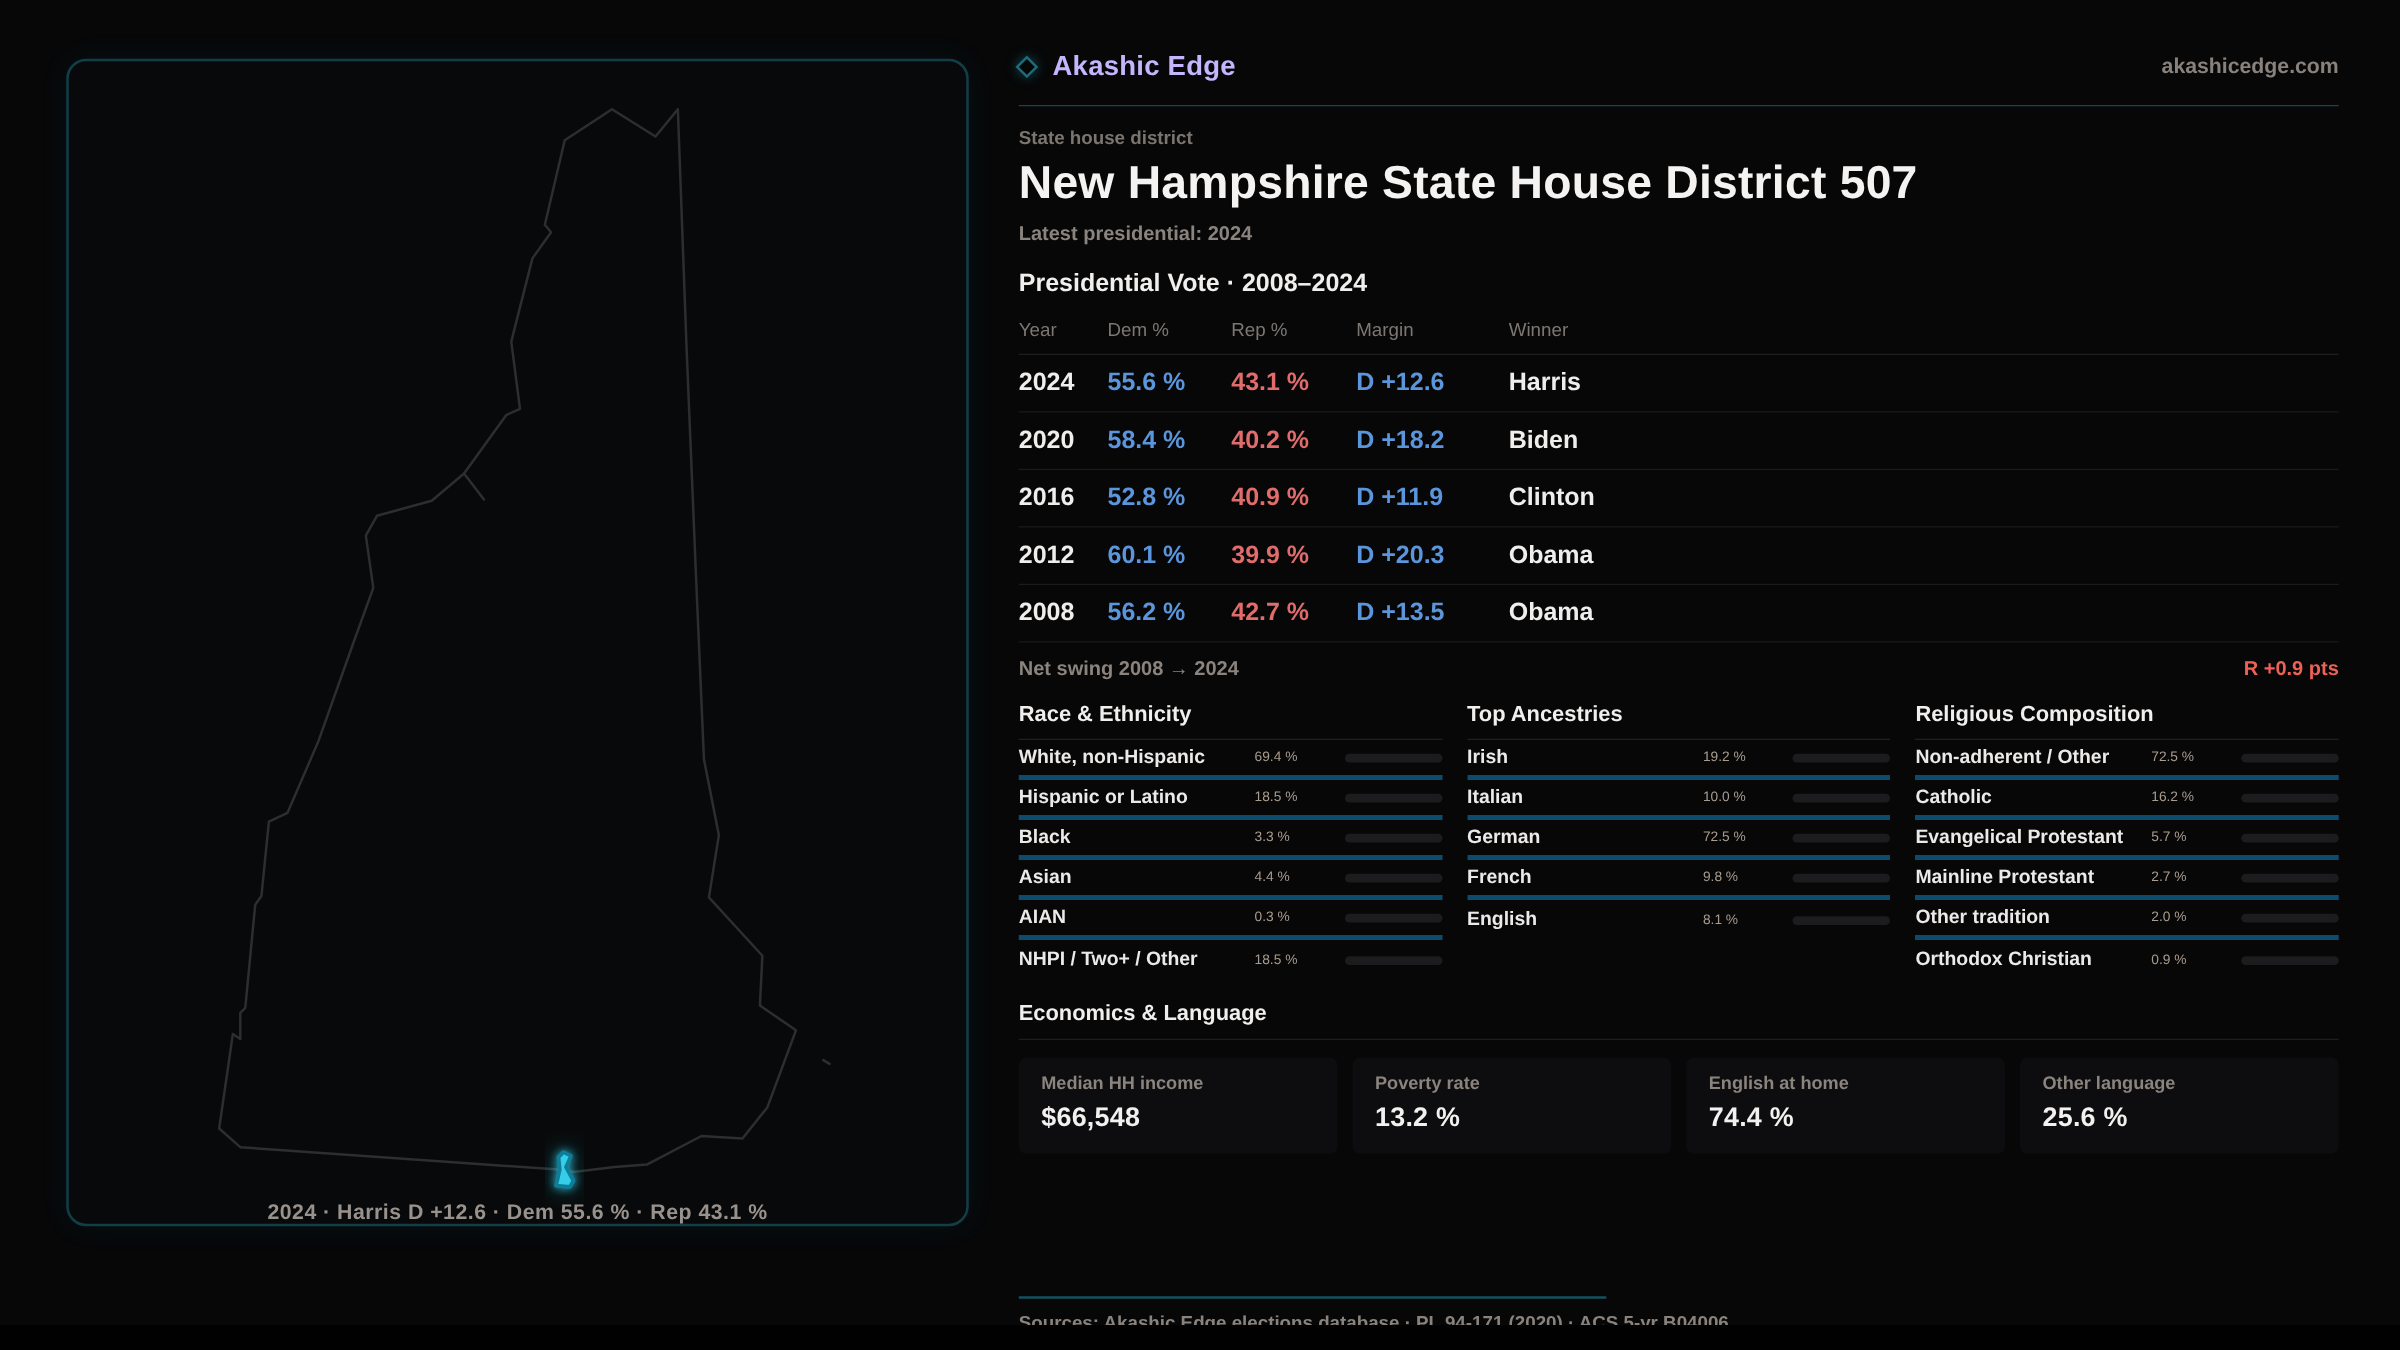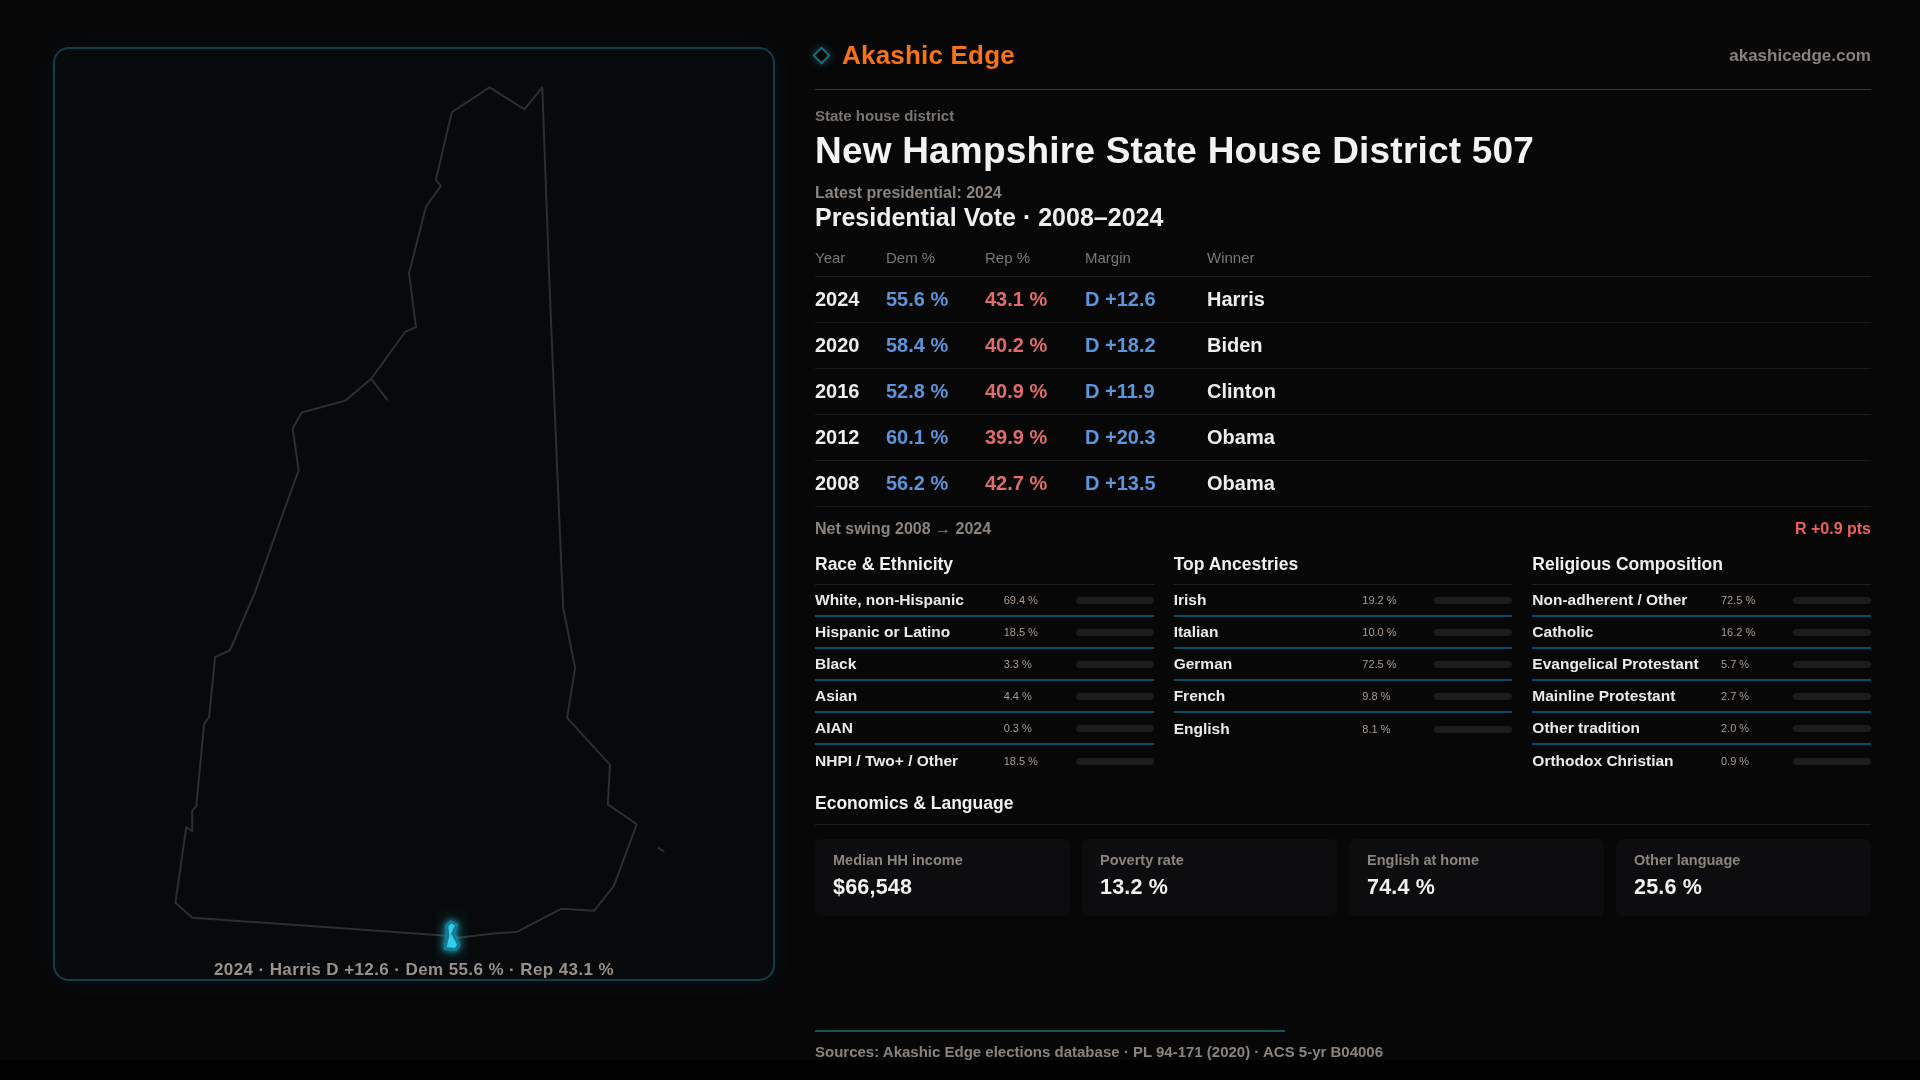--- a/index.html
+++ b/index.html
@@ -25,44 +25,44 @@
   }
 
   
   .content { position:absolute; left:815px; top:40px; width:1056px; }
 
   .hdr { display:flex; justify-content:space-between; align-items:center;
          padding-bottom:18px; border-bottom:1px solid #15454e; }
   .brand { display:flex; align-items:center; gap:14px; }
   .diamond { width:13px; height:13px; border:2px solid #1e6b79; transform:rotate(45deg);
              box-shadow:0 0 9px rgba(30,130,150,.55); }
-  .brand-name { font-size:26px; font-weight:700; color:#f97316; letter-spacing:.2px; }
+  .brand-name { font-size:22px; font-weight:700; color:#c4b5fd; letter-spacing:.2px; }
   .site-url { font-size:17px; font-weight:700; color:#89827c; }
 
   .eyebrow { margin-top:17px; font-size:15px; font-weight:600; color:#7b7570; }
   .title   { margin-top:6px; font-size:37px; font-weight:700; color:#f4f3f1; letter-spacing:.2px; }
   .latest  { margin-top:12px; font-size:16px; font-weight:600; color:#8b847e; }
 
-  .section-title { margin-top:1px; font-size:25px; font-weight:700; color:#f0efed; }
+  .section-title { margin-top:19px; font-size:20px; font-weight:700; color:#f0efed; }
 
   .vt { margin-top:9px; }
   .vt-head, .vt-row { display:grid; grid-template-columns:71px 99px 100px 122px 1fr; align-items:baseline; }
   .vt-head { padding:8px 0 10px; font-size:15px; color:#7d7773; border-bottom:1px solid #1e1e20; }
   .vt-row  { padding:11px 0; border-bottom:1px solid #1b1b1d; font-size:20px; font-weight:700; }
   .c-year, .c-winner { color:#efeeec; }
   .c-dem, .c-margin  { color:#5b95dc; }
   .c-rep             { color:#e06c6b; }
 
   .swing { display:flex; justify-content:space-between; align-items:center; padding:13px 0 9px; }
   .swing-label { font-size:16px; font-weight:600; color:#8b847e; }
   .swing-value { font-size:16px; font-weight:700; color:#ee6157; }
 
   .demo-grid { margin-top:7px; display:grid; grid-template-columns:1fr 1fr 1fr; column-gap:20px; }
   .demo-title { font-size:17.5px; font-weight:700; color:#f0efed; padding-bottom:9px; border-bottom:1px solid #202022; }
-  .demo-row { display:flex; align-items:center; height:32px; border-bottom:2px solid #0c4a6e; }
+  .demo-row { display:flex; align-items:center; height:32px; border-bottom:4px solid #0c4a6e; }
   .demo-row:last-child { border-bottom:none; }
   .demo-label { flex:1; font-size:15.5px; font-weight:600; color:#eceae8; }
   .demo-val { width:56px; font-size:11px; color:#a99c8f; margin-right:16px; white-space:nowrap; }
   .bar { width:78px; height:7px; border-radius:4px; background:#1c1c1e; position:relative; }
   .bar-fill { height:7px; border-radius:4px; background:#babdc2; }
 
   .econ-title { margin-top:16px; font-size:17.5px; font-weight:700; color:#f0efed;
                 padding-bottom:10px; border-bottom:1px solid #1e1e20; }
   .cards { margin-top:14px; display:grid; grid-template-columns:1fr 1fr 1fr 1fr; gap:12px; }
   .card { background:#0d0d0f; border-radius:6px; padding:13px 18px 16px; }

